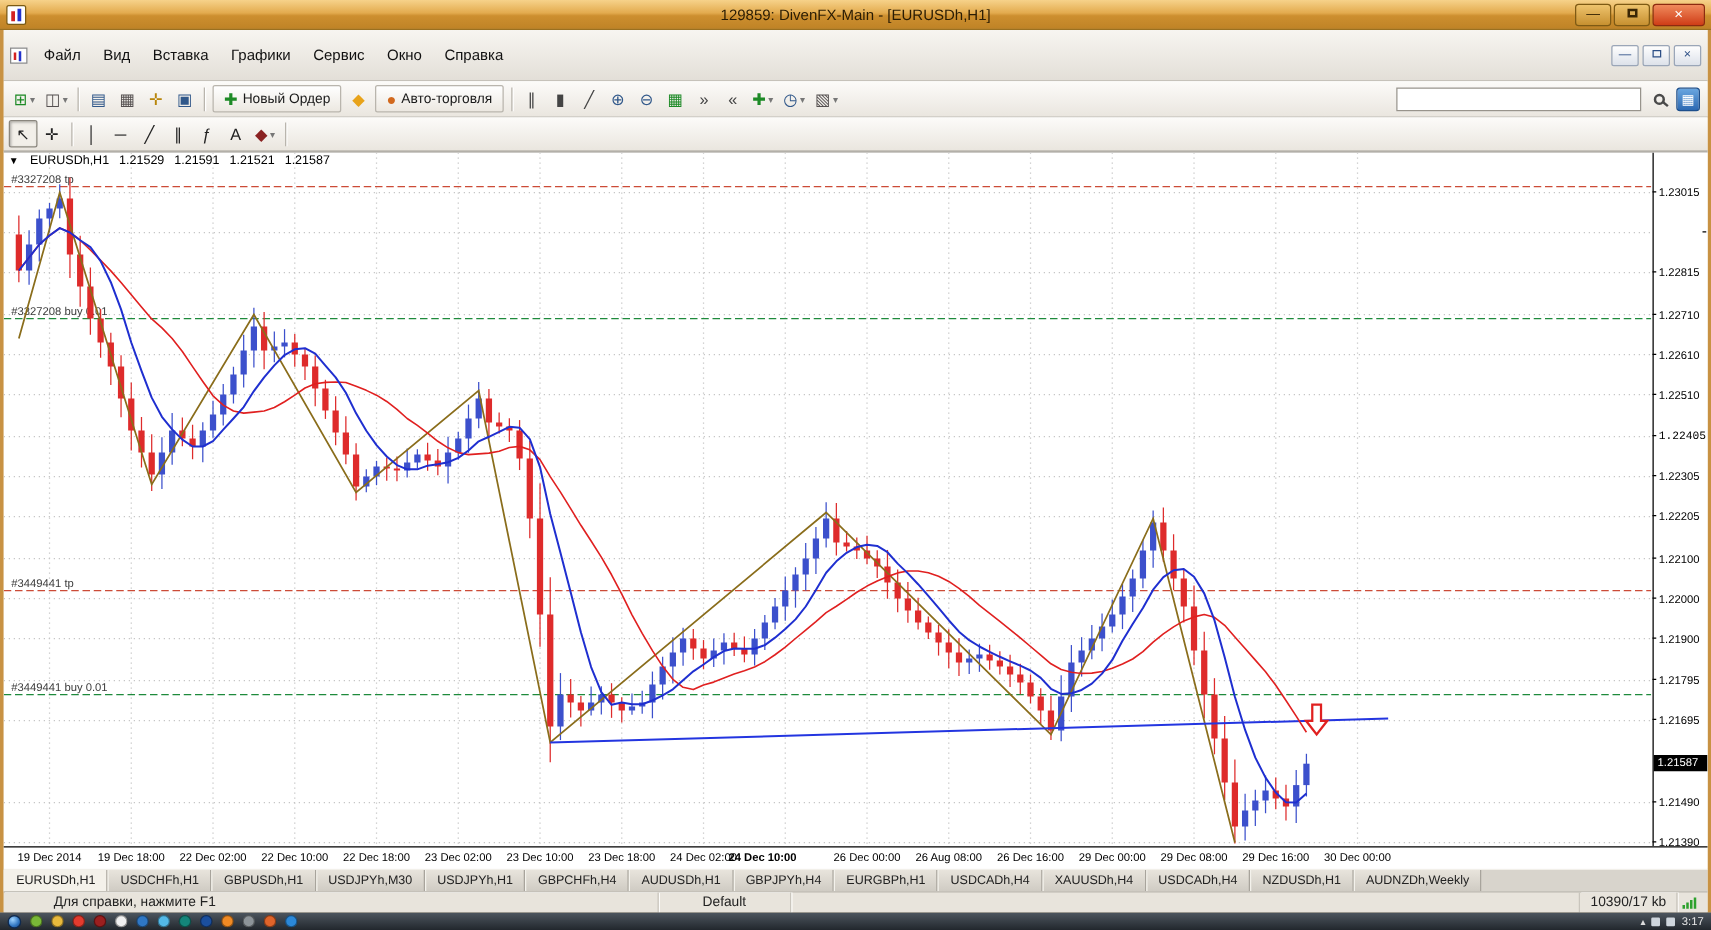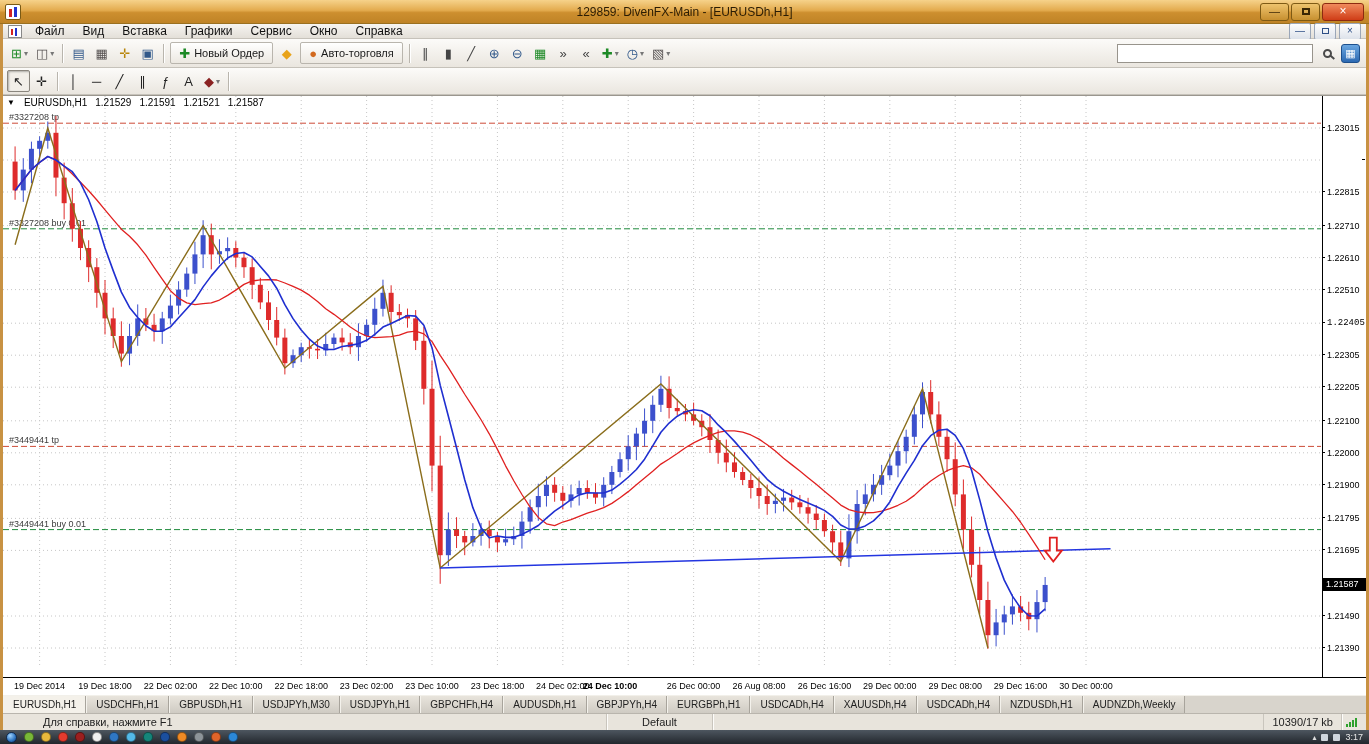--- a/index.html
+++ b/index.html
@@ -13,21 +13,21 @@
   .sys-icon::after{content:"";position:absolute;left:8px;top:2px;width:3px;height:10px;background:#2233cc;}
   .win-controls{margin-left:auto;display:flex;gap:2px;z-index:2;}
   .win-btn{width:29px;height:18px;border:1px solid #7e5a14;border-radius:3px;background:linear-gradient(#eec36d,#c79030);color:#3a2605;font-size:11px;line-height:15px;text-align:center;}
   .win-btn .box-glyph{display:inline-block;width:8px;height:7px;border:2px solid #3a2605;vertical-align:middle;}
   .win-btn.close{width:42px;background:linear-gradient(#f08a5c,#cf3d17);color:#fff;border-color:#8d2a10;font-size:12px;}
 
   
   .frame{position:absolute;top:24px;left:0;right:0;bottom:14px;border-left:3px solid #c89243;border-right:3px solid #c89243;background:#fff;display:flex;flex-direction:column;}
 
   
-  .menubar{height:15px;background:linear-gradient(#f7f5f1,#e3dfd8);display:flex;align-items:center;padding:0 5px;border-bottom:1px solid #c6c2ba;}
+  .menubar{height:41px;background:linear-gradient(#f7f5f1,#e3dfd8);display:flex;align-items:center;padding:0 5px;border-bottom:1px solid #c6c2ba;}
   .mdi-icon{width:14px;height:13px;background:#fff;border:1px solid #888;position:relative;margin-right:4px;}
   .mdi-icon::before{content:"";position:absolute;left:2px;top:3px;width:2px;height:6px;background:#d22222;}
   .mdi-icon::after{content:"";position:absolute;left:6px;top:2px;width:2px;height:8px;background:#2233cc;}
   .menu-items{display:flex;}
   .menu-item{padding:3px 9px;font-size:12px;color:#111;}
   .mdi-controls{margin-left:auto;display:flex;gap:3px;}
   .mdi-btn{width:22px;height:17px;border:1px solid #9aa6b8;border-radius:2px;background:linear-gradient(#fefefe,#dde2ea);color:#2d4f86;font-size:10px;line-height:14px;text-align:center;}
   .mdi-btn .box-glyph{display:inline-block;width:7px;height:6px;border:1.5px solid #2d4f86;vertical-align:middle;}
 
   
@@ -63,21 +63,21 @@
   .time-axis{height:18px;position:relative;background:#fff;border-top:1px solid #000;font-size:9px;color:#000;}
   .xtick{position:absolute;top:3px;width:74px;margin-left:-37px;text-align:center;white-space:nowrap;}
   svg text.olabel{font-size:9px;fill:#3c3c3c;font-family:"Liberation Sans",sans-serif;}
 
   
   .tabsbar{height:18px;background:#d8d4cc;display:flex;font-size:10px;border-top:1px solid #f2f0ea;}
   .tab{display:flex;align-items:center;padding:0 9px;background:linear-gradient(#e8e4dc,#cfcbc3);border-right:1px solid #a8a49c;border-left:1px solid #f4f2ec;color:#222;}
   .tab.active{background:#f4f1ea;}
   .statusbar{height:17px;background:#e8e4dc;border-top:1px solid #b9b5ad;display:flex;align-items:center;font-size:11px;color:#222;}
   .status-cell{height:100%;display:flex;align-items:center;padding:0 8px;border-right:1px solid #c9c5bd;box-shadow:1px 0 0 #fdfcfa;}
-  .status-help{width:604px;padding-left:40px;}
+  .status-help{width:524px;padding-left:40px;}
   .status-profile{width:106px;justify-content:center;}
   .status-fill{flex:1;border-right:1px solid #c9c5bd;height:100%;}
   .conn-bars{display:flex;align-items:flex-end;gap:1px;margin:0 9px 0 4px;}
   .conn-bars i{display:block;width:2px;background:#2da12d;}
 
   
   .taskbar{position:absolute;left:0;right:0;bottom:0;height:14px;background:linear-gradient(#4d565f,#22272d);display:flex;align-items:center;gap:7px;padding:0 6px;z-index:10;}
   .orb{width:11px;height:11px;border-radius:50%;background:radial-gradient(circle at 35% 30%,#9fd4ff,#2f74c0 60%,#173f74);border:1px solid #0e2a50;}
   .tb-apps{display:flex;align-items:center;gap:7px;}
   .tb-app{width:10px;height:10px;border-radius:50%;border:1px solid rgba(0,0,0,.4);}

